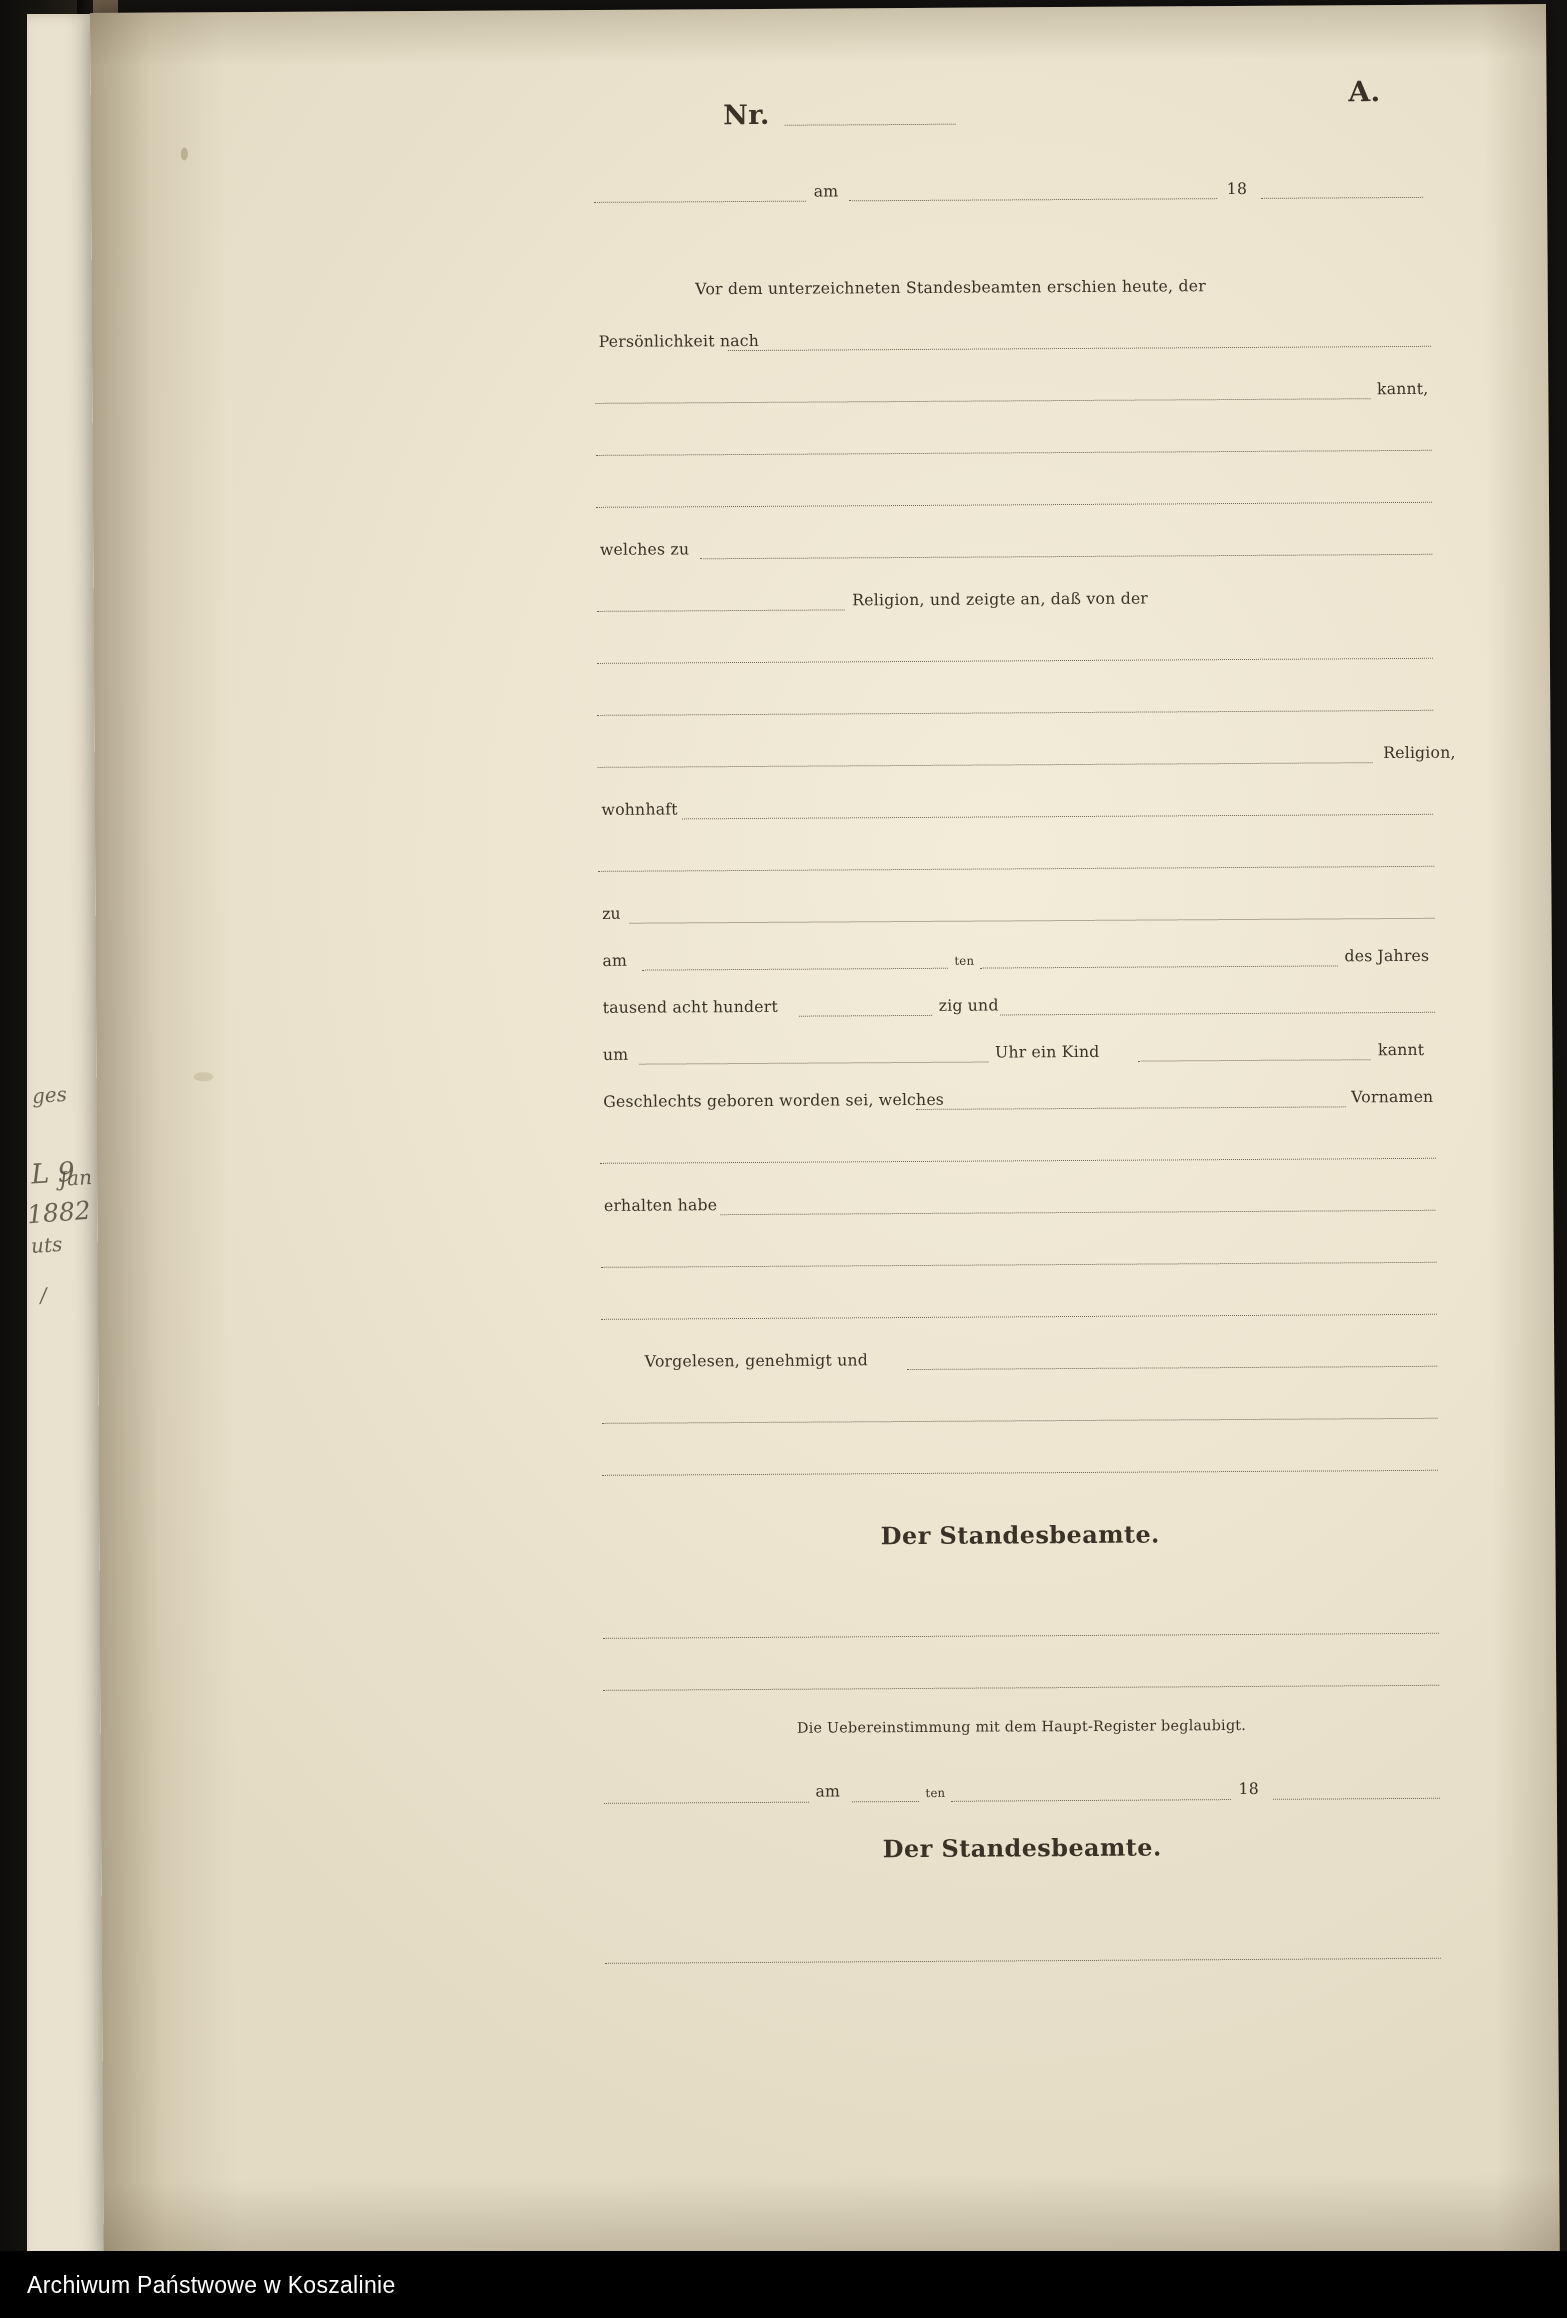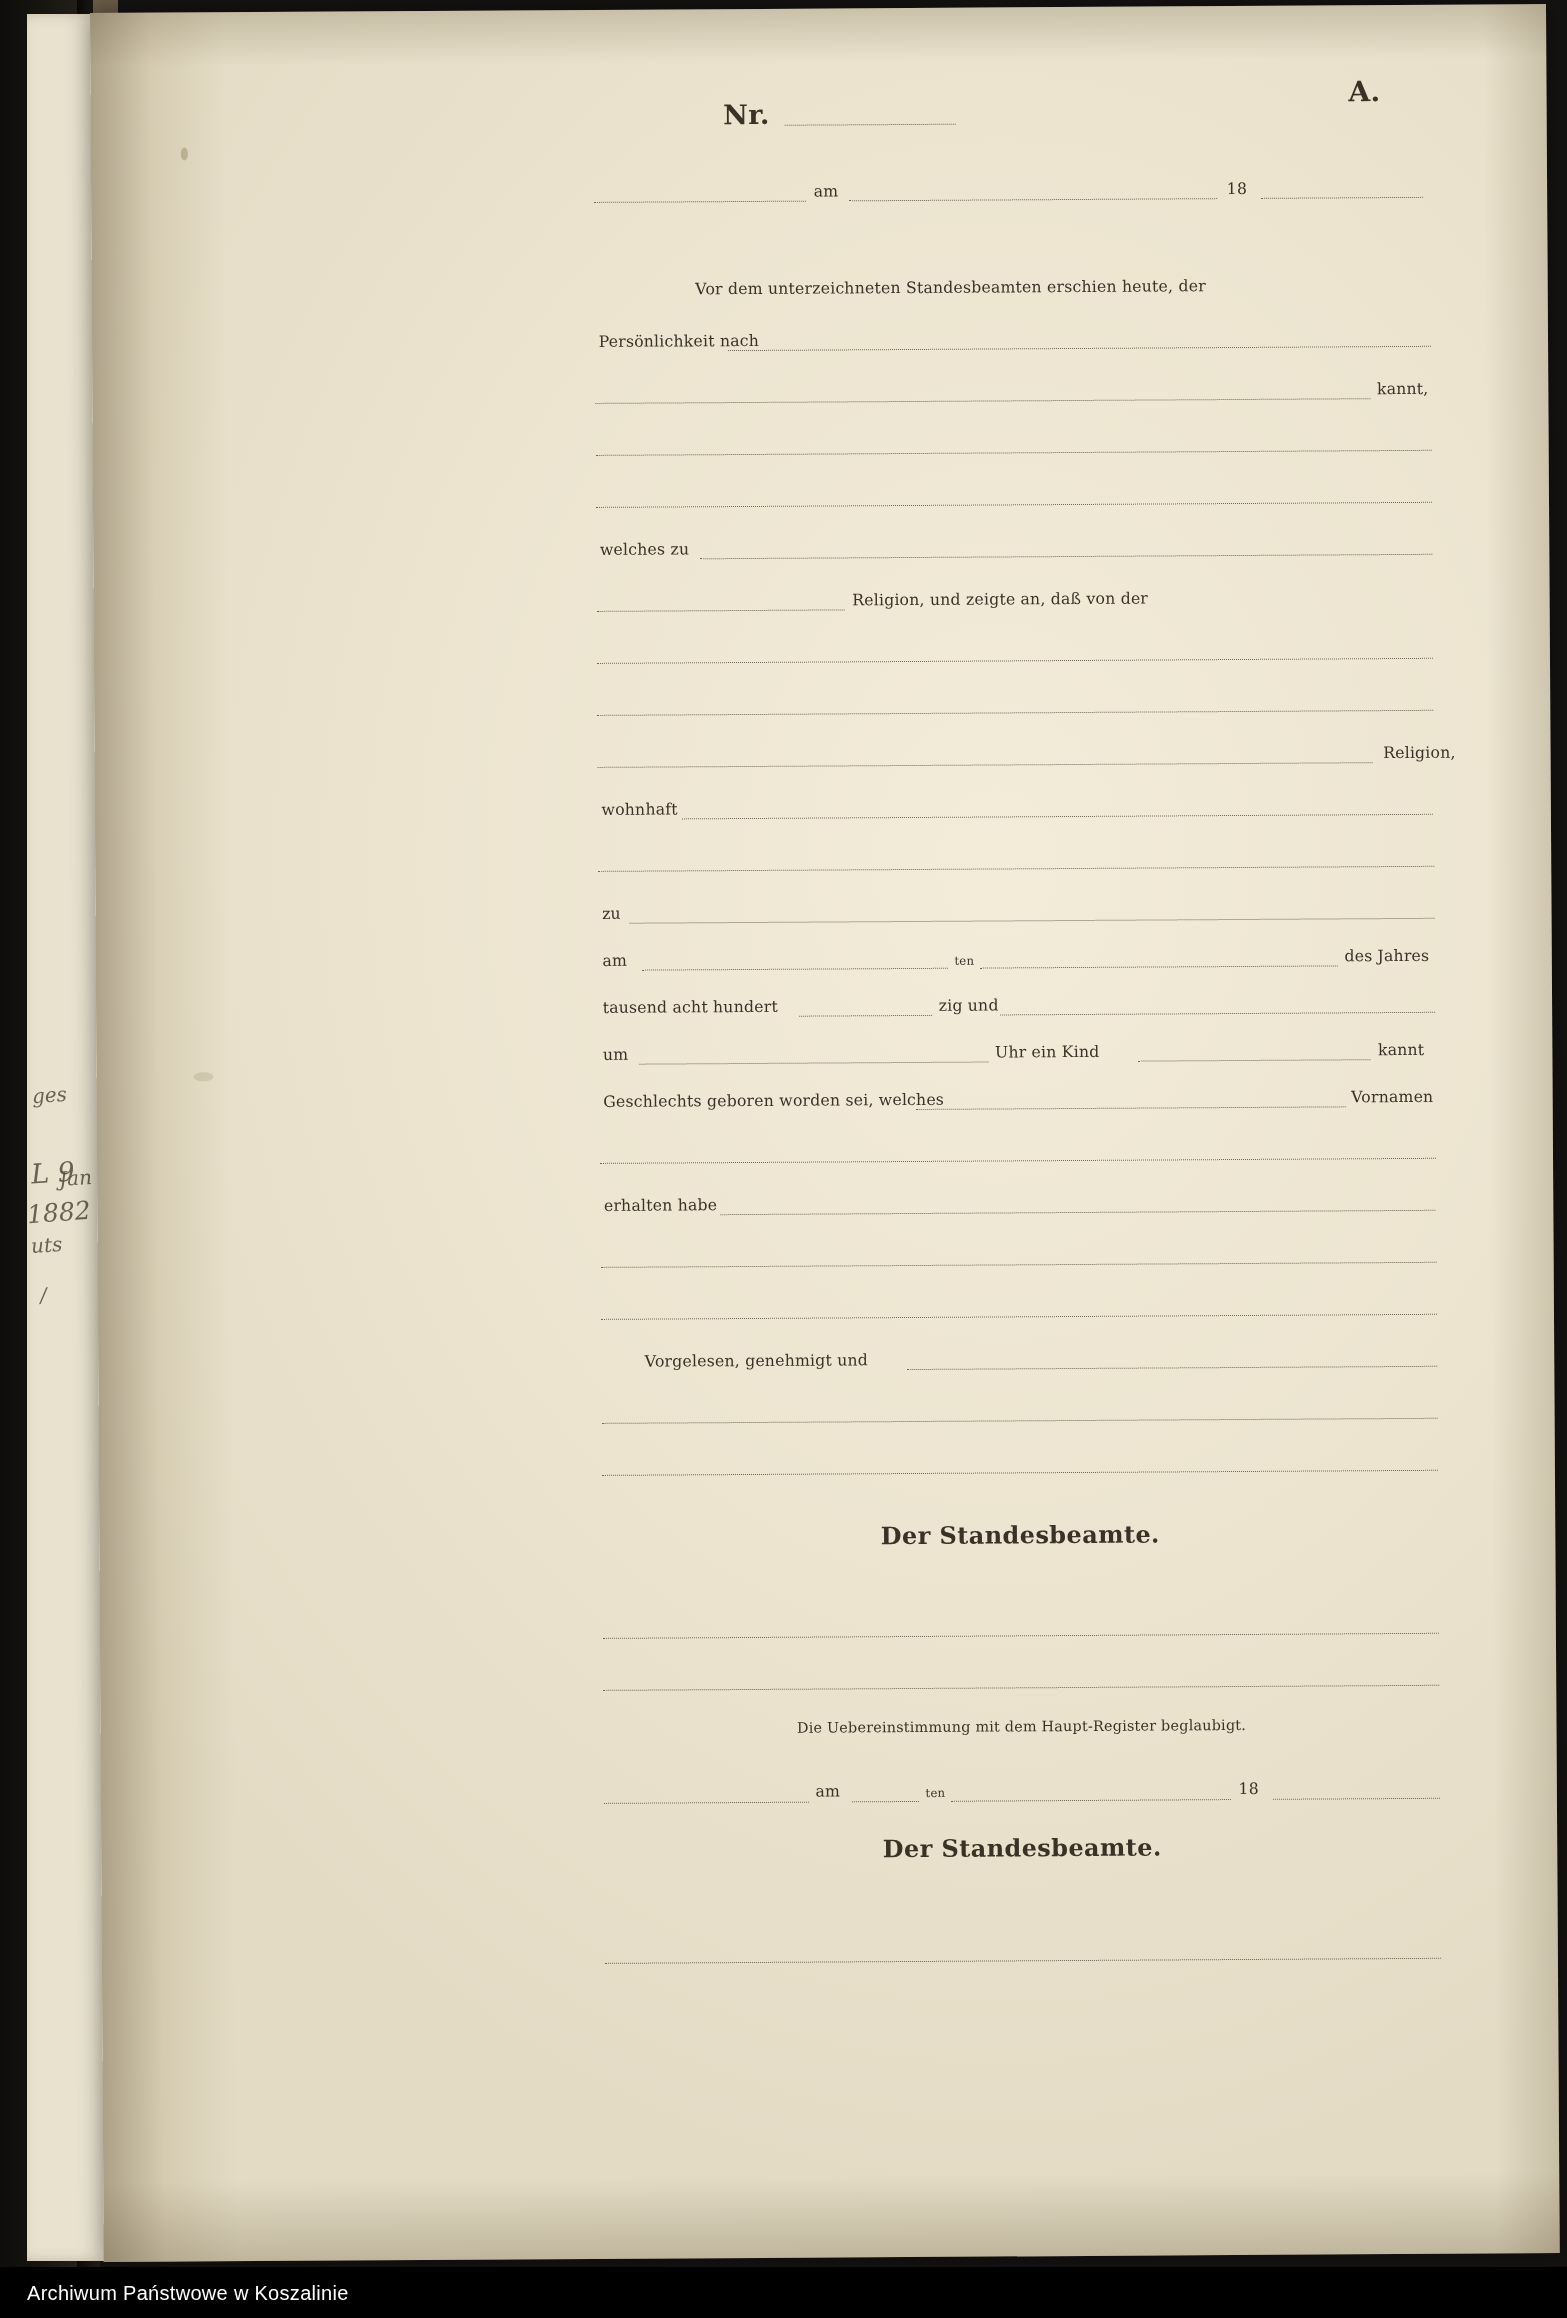--- a/index.html
+++ b/index.html
@@ -156,28 +156,28 @@
     font-style: italic;
     font-size: 20px;
     opacity: .8;
     transform: rotate(-4deg);
   }
 
   
   .watermark {
     position: absolute;
     left: 0; bottom: 0;
-    width: 1567px; height: 52px;
+    width: 1567px; height: 68px;
     background: #000;
     color: #fff;
     display: flex;
     align-items: center;
     padding-left: 27px;
     font-family: "Liberation Sans", sans-serif;
-    font-size: 20px;
+    font-size: 23px;
     letter-spacing: 0.3px;
     box-sizing: border-box;
   }
 
   
   .speck {
     position: absolute;
     background: rgba(120,105,70,.35);
     border-radius: 50%;
   }

